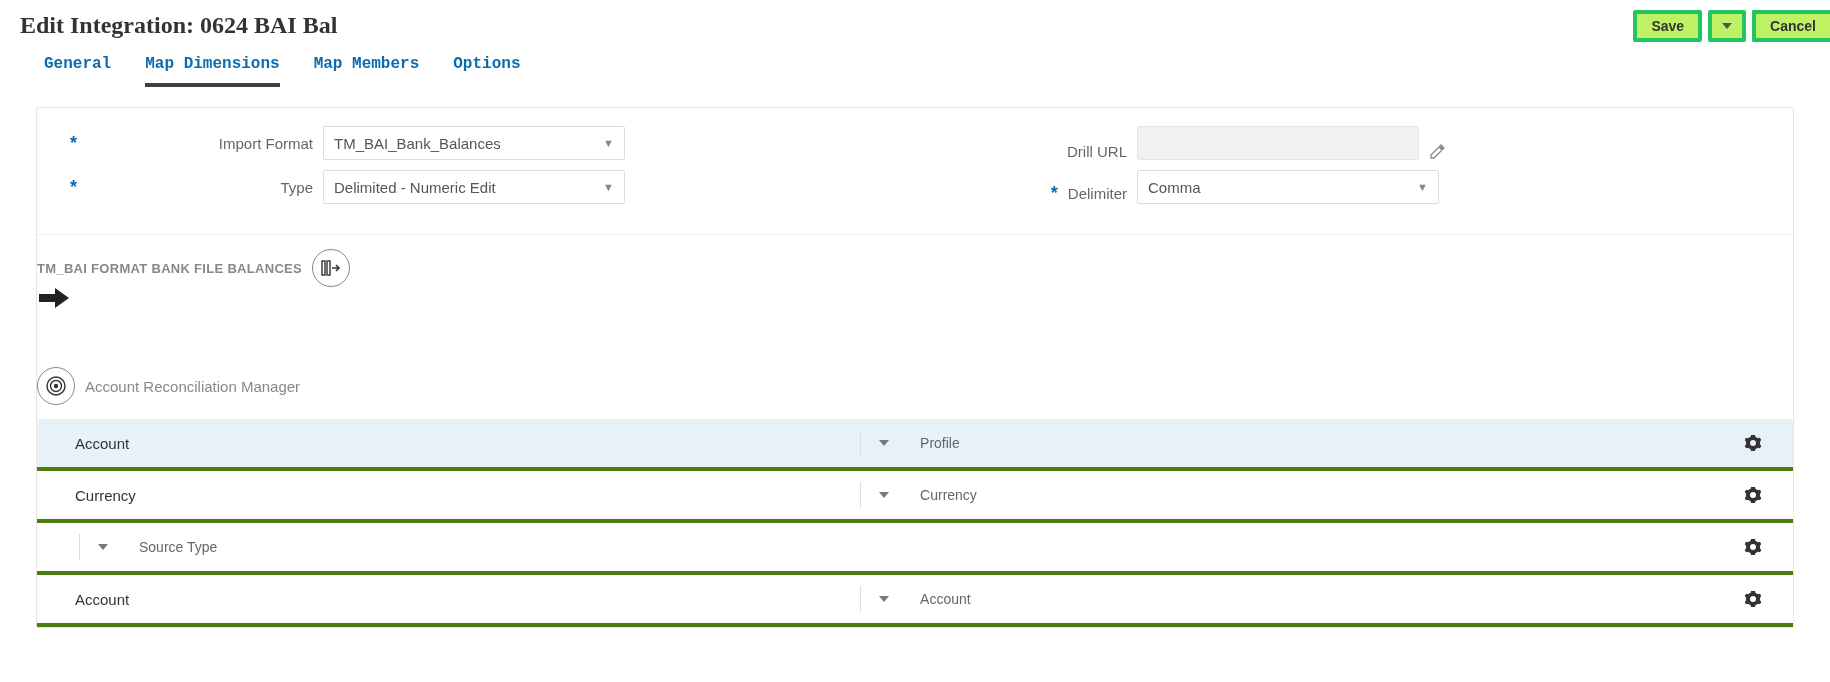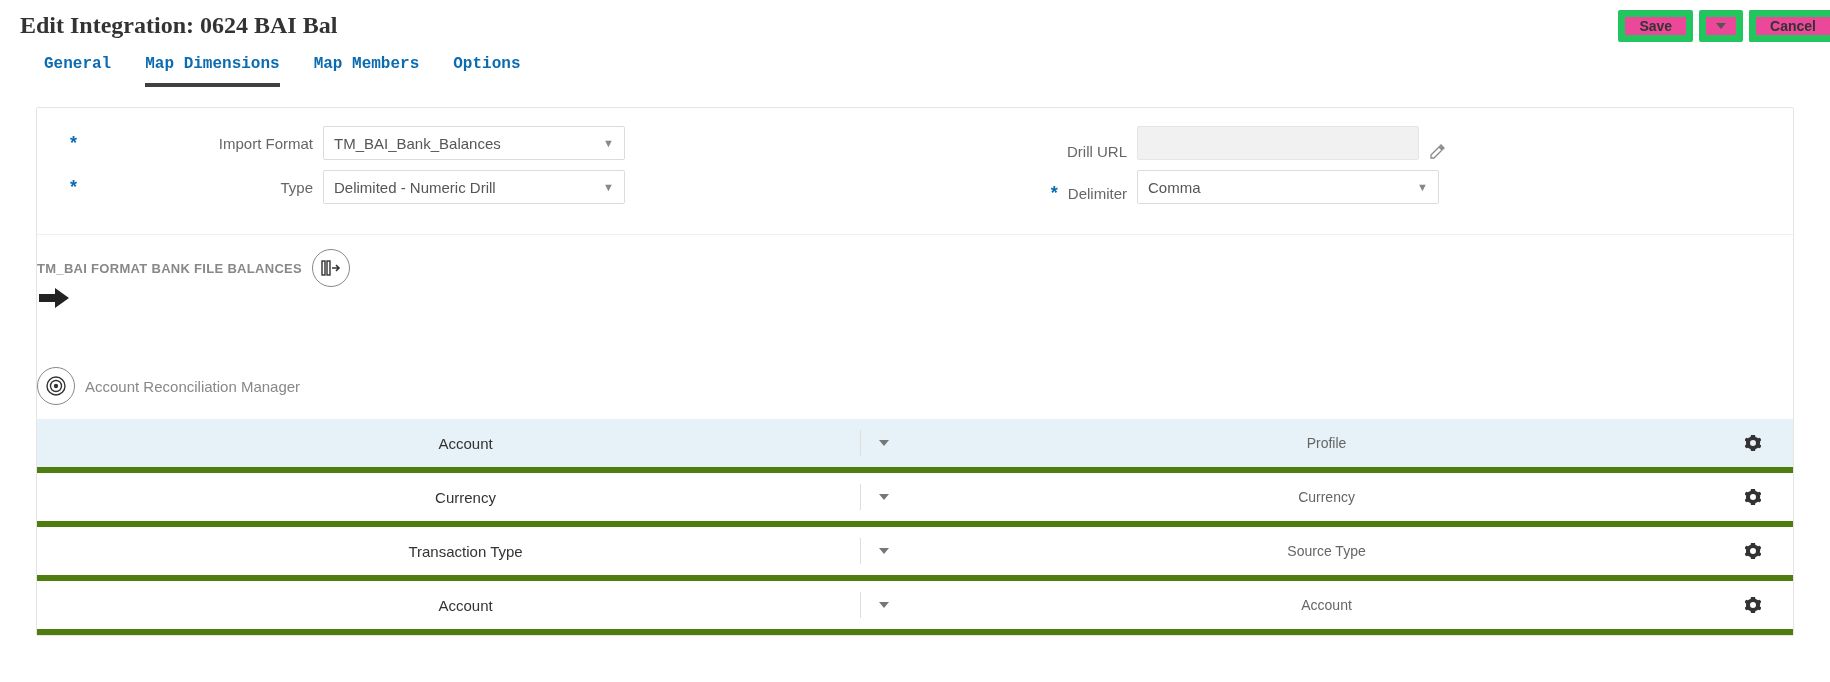--- a/index.html
+++ b/index.html
@@ -22,22 +22,22 @@
     font-size: 24px;
     color: #333;
     margin: 2px 0 8px 0;
   }
   .actions {
     display: flex;
     gap: 6px;
     padding-right: 0;
   }
   .btn {
-    background: #ec4899;
-    border: 7px solid #22c55e;
+    background: #bef264;
+    border: 4px solid #22c55e;
     border-radius: 2px;
     height: 32px;
     display: inline-flex;
     align-items: center;
     justify-content: center;
     font-size: 14px;
     color: #333;
     cursor: pointer;
     padding: 0 14px;
     font-weight: 600;
@@ -170,24 +170,23 @@
     display: inline-flex;
     align-items: center;
     justify-content: center;
     background: #fff;
   }
 
   .map-rows {}
   .map-row {
     display: flex;
     align-items: center;
-    border-bottom: 6px solid #4d7c0f;
+    border-bottom: 4px solid #4d7c0f;
     height: 48px;
     padding: 0 20px 0 38px;
-    text-align: center;
   }
   .map-row.selected {
     background: #e6f2f7;
   }
   .src-cell {
     flex: 0 0 46%;
     color: #333;
   }
   .src-cell.placeholder {
     color: #999;
@@ -273,21 +272,21 @@
           </svg>
         </span>
       </div>
     </div>
 
     <div class="form-row">
       <div class="left">
         <span class="req">*</span>
         <span class="flabel">Type</span>
         <div class="select">
-          <span>Delimited - Numeric Drill</span>
+          <span>Delimited - Numeric Edit</span>
           <span class="caret">▼</span>
         </div>
       </div>
       <div class="right">
         <span class="right-label-wrap">
           <span class="req">*</span>
           <span class="flabel">Delimiter</span>
         </span>
         <div class="select">
           <span>Comma</span>
@@ -359,21 +358,20 @@
         <div class="tgt-cell">Currency</div>
         <div class="gear-cell">
           <span>
             <svg width="16" height="16" viewBox="0 0 16 16">
               <path d="M8 5a3 3 0 1 0 0 6 3 3 0 0 0 0-6zm7 3c0 .5-.05 1-.14 1.47l1.6 1.25-1.5 2.6-1.9-.64c-.76.6-1.64 1.04-2.6 1.28L10 16H6l-.46-1.99a6.9 6.9 0 0 1-2.6-1.28l-1.9.64-1.5-2.6 1.6-1.25A7.3 7.3 0 0 1 1 8c0-.5.05-1 .14-1.47L-.46 5.28l1.5-2.6 1.9.64c.76-.6 1.64-1.04 2.6-1.28L6 0h4l.46 1.99c.96.24 1.84.68 2.6 1.28l1.9-.64 1.5 2.6-1.6 1.25c.9.47.14.97.14 1.47z" fill="#333"></path>
             </svg>
           </span>
         </div>
       </div>
       <div class="map-row">
-        <div class="src-cell">Transaction Type</div>
         <div class="dd-cell">
           <span class="dd-btn">
             <svg width="10" height="6" viewBox="0 0 10 6">
               <path d="M0 0 L5 6 L10 0 Z" fill="#777"></path>
             </svg>
           </span>
         </div>
         <div class="tgt-cell">Source Type</div>
         <div class="gear-cell">
           <span>

